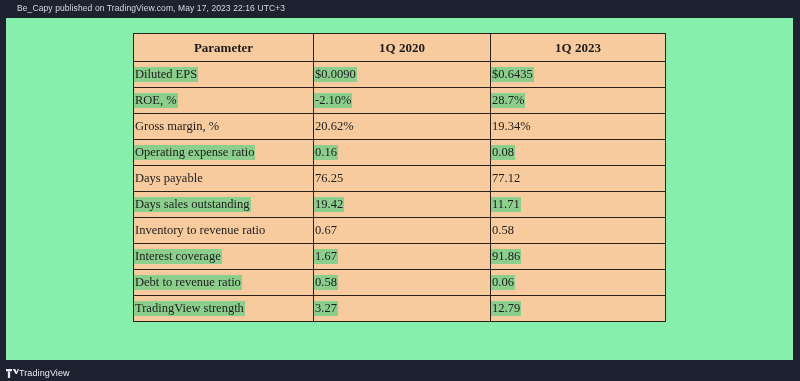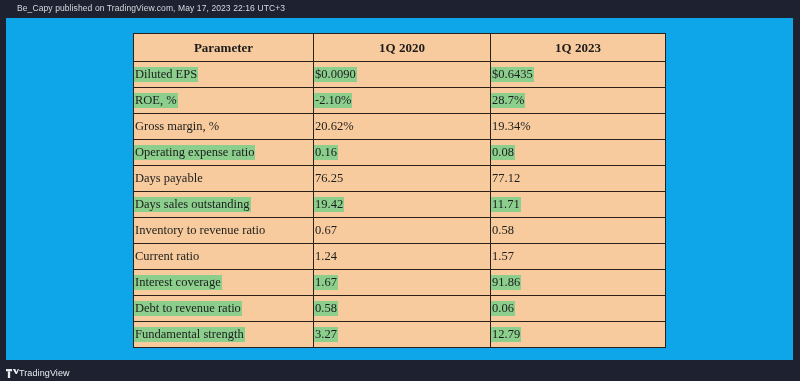--- a/index.html
+++ b/index.html
@@ -28,21 +28,21 @@
     letter-spacing: 0.1px;
     white-space: nowrap;
     font-family: "Liberation Sans", sans-serif;
   }
   #canvas {
     position: absolute;
     left: 6px;
     top: 18px;
     width: 787px;
     height: 342px;
-    background: #0ea5e9;
+    background: #86efac;
   }
   #footer {
     position: absolute;
     left: 6px;
     bottom: 3px;
     display: flex;
     align-items: center;
   }
   #footer .tv-logo {
     display: block;
@@ -153,37 +153,32 @@
           <tr class="hl">
             <td><span class="cell-inner">Days sales outstanding</span></td>
             <td><span class="cell-inner">19.42</span></td>
             <td><span class="cell-inner">11.71</span></td>
           </tr>
           <tr>
             <td><span class="cell-inner">Inventory to revenue ratio</span></td>
             <td><span class="cell-inner">0.67</span></td>
             <td><span class="cell-inner">0.58</span></td>
           </tr>
-          <tr>
-            <td><span class="cell-inner">Current ratio</span></td>
-            <td><span class="cell-inner">1.24</span></td>
-            <td><span class="cell-inner">1.57</span></td>
-          </tr>
           <tr class="hl">
             <td><span class="cell-inner">Interest coverage</span></td>
             <td><span class="cell-inner">1.67</span></td>
             <td><span class="cell-inner">91.86</span></td>
           </tr>
           <tr class="hl">
             <td><span class="cell-inner">Debt to revenue ratio</span></td>
             <td><span class="cell-inner">0.58</span></td>
             <td><span class="cell-inner">0.06</span></td>
           </tr>
           <tr class="hl">
-            <td><span class="cell-inner">Fundamental strength</span></td>
+            <td><span class="cell-inner">TradingView strength</span></td>
             <td><span class="cell-inner">3.27</span></td>
             <td><span class="cell-inner">12.79</span></td>
           </tr>
         </tbody>
     </table>
 
   </div>
 
   <div id="footer">
     <svg class="tv-logo" width="13" height="9" viewBox="0 0 26 18">

